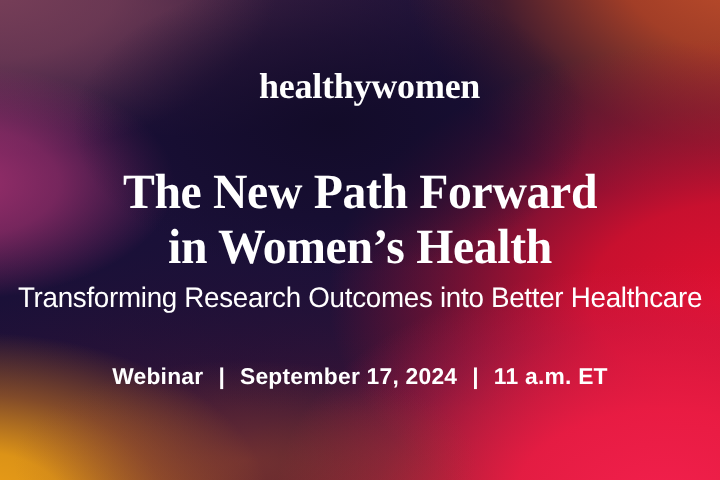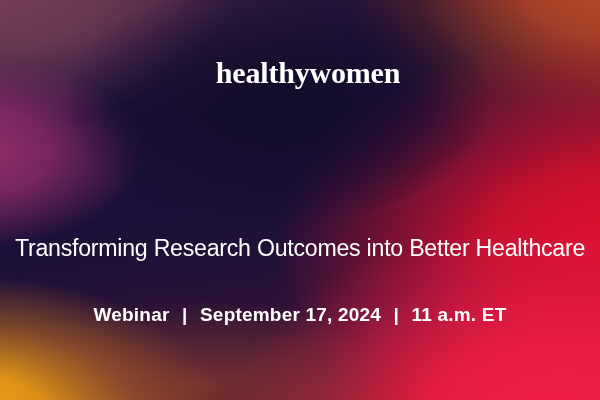--- a/index.html
+++ b/index.html
@@ -134,20 +134,24 @@
   <div class="mesh" id="mesh-right-red"></div>
   <div class="mesh" id="mesh-bottomright"></div>
   <div class="mesh" id="mesh-bottomleft"></div>
   <div class="mesh" id="mesh-bottomcenter"></div>
   <div class="mesh" id="mesh-centerdark"></div>
 
   <div id="content">
 
     <div id="logo">healthywomen</div>
 
+    <div id="headline">
+      <div class="headline-line">The New Path Forward</div>
+      <div class="headline-line">in Women’s Health</div>
+    </div>
 
     <div id="subtitle">Transforming Research Outcomes into Better Healthcare</div>
 
     <div id="details">
       <span>Webinar</span>
       <span class="sep">|</span>
       <span>September 17, 2024</span>
       <span class="sep">|</span>
       <span>11 a.m. ET</span>
     </div>

